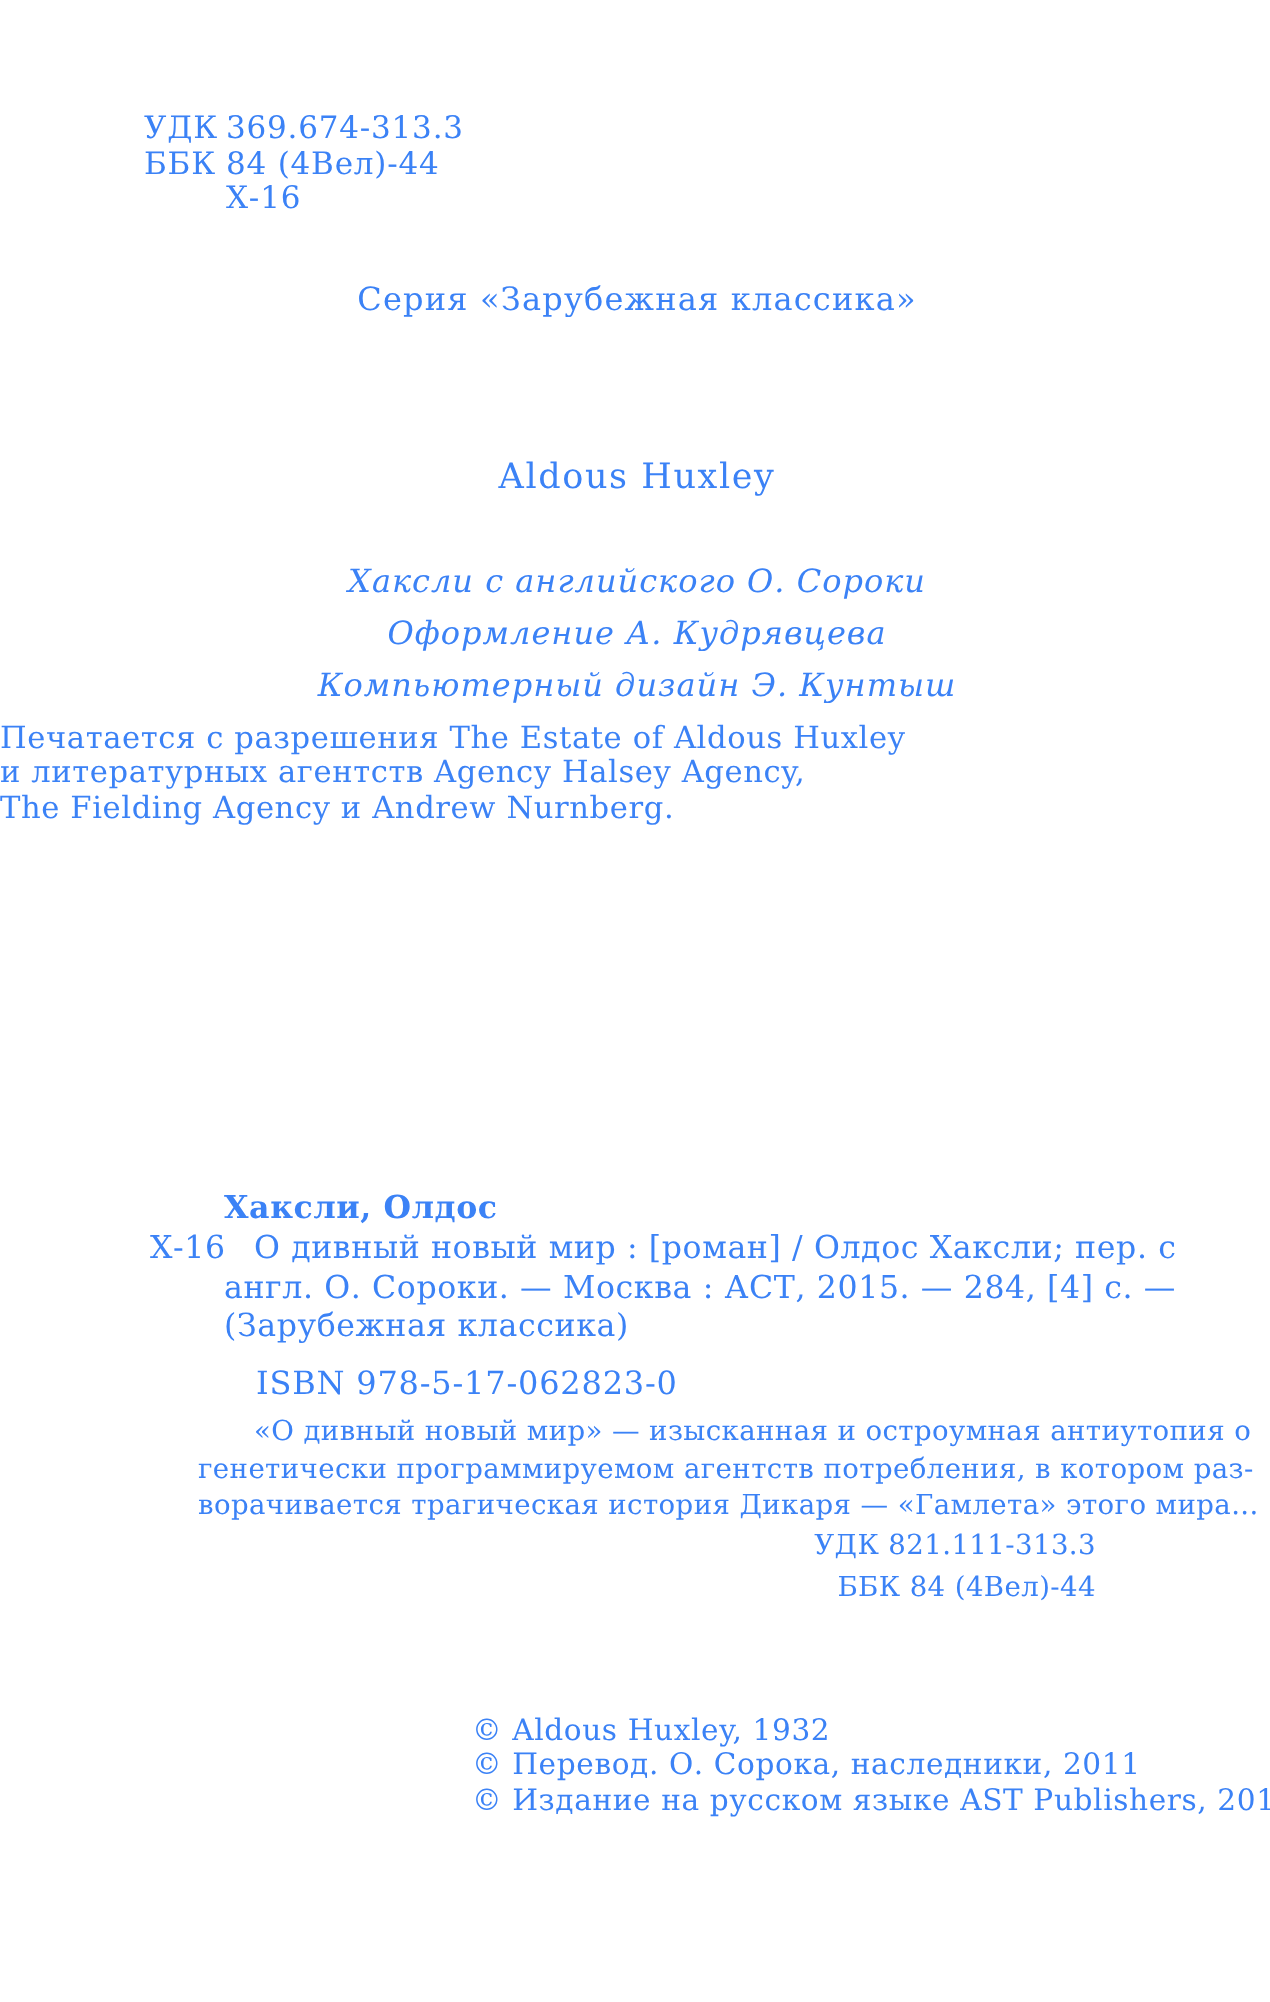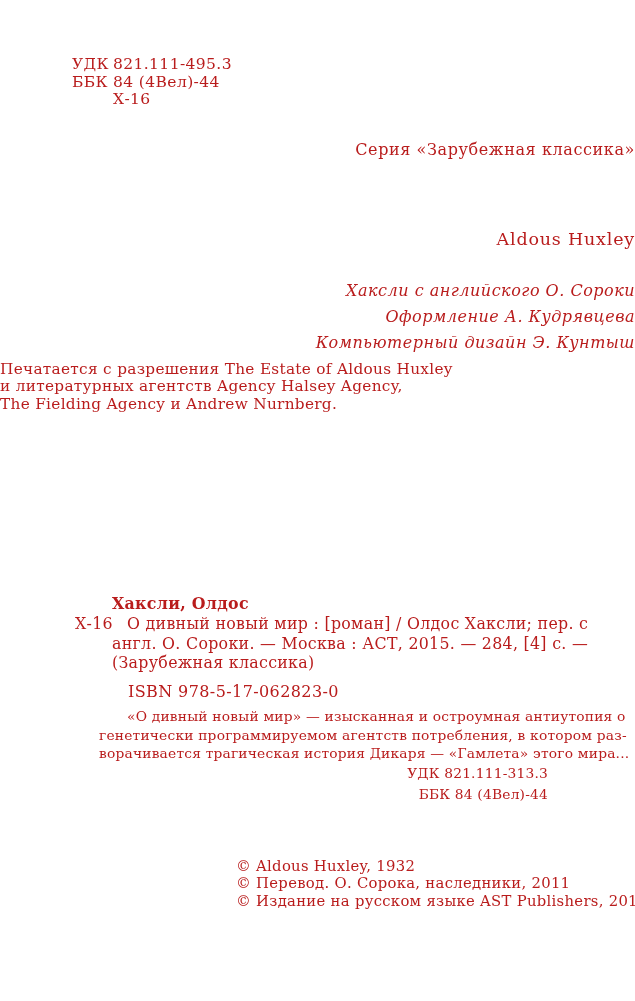--- a/index.html
+++ b/index.html
@@ -6,42 +6,42 @@
     margin: 0;
     padding: 0;
     background: #ffffff;
   }
   .page {
     position: relative;
     width: 635px;
     height: 1001px;
     background: #ffffff;
     font-family: "DejaVu Serif", "Liberation Serif", serif;
-    color: #b91c1c;
+    color: #3b82f6;
     overflow: hidden;
   }
   .abs { position: absolute; }
 
   
   .class-block {
     left: 72px;
     top: 56px;
     font-size: 15.5px;
     line-height: 17.5px;
     letter-spacing: 0.4px;
     white-space: nowrap;
   }
   .class-row { display: flex; }
   .class-label { display: inline-block; width: 41px; }
 
   
   .centered {
     left: 2px;
     right: 0;
-    text-align: right;
+    text-align: center;
     white-space: nowrap;
   }
   .series-line { top: 140px; font-size: 16px; letter-spacing: 0.6px; }
   .author-line { top: 229px; font-size: 17.5px; letter-spacing: 0.8px; }
   .book-title-line { top: 255px; font-size: 16.5px; letter-spacing: 1px; }
   .credit-line { font-style: italic; font-size: 16px; letter-spacing: 0.5px; }
   .credit-1 { top: 281px; }
   .credit-2 { top: 307px; }
   .credit-3 { top: 333px; }
 
@@ -105,21 +105,21 @@
   }
 </style>
 </head>
 <body>
 
 <div class="page">
 
   <div class="abs class-block">
     <div class="class-row">
       <span class="class-label">УДК</span>
-      <span>821.111-495.3</span>
+      <span>369.674-313.3</span>
     </div>
     <div class="class-row">
       <span class="class-label">ББК</span>
       <span>84 (4Вел)-44</span>
     </div>
     <div class="class-row">
       <span class="class-label"></span>
       <span>Х-16</span>
     </div>
   </div>

